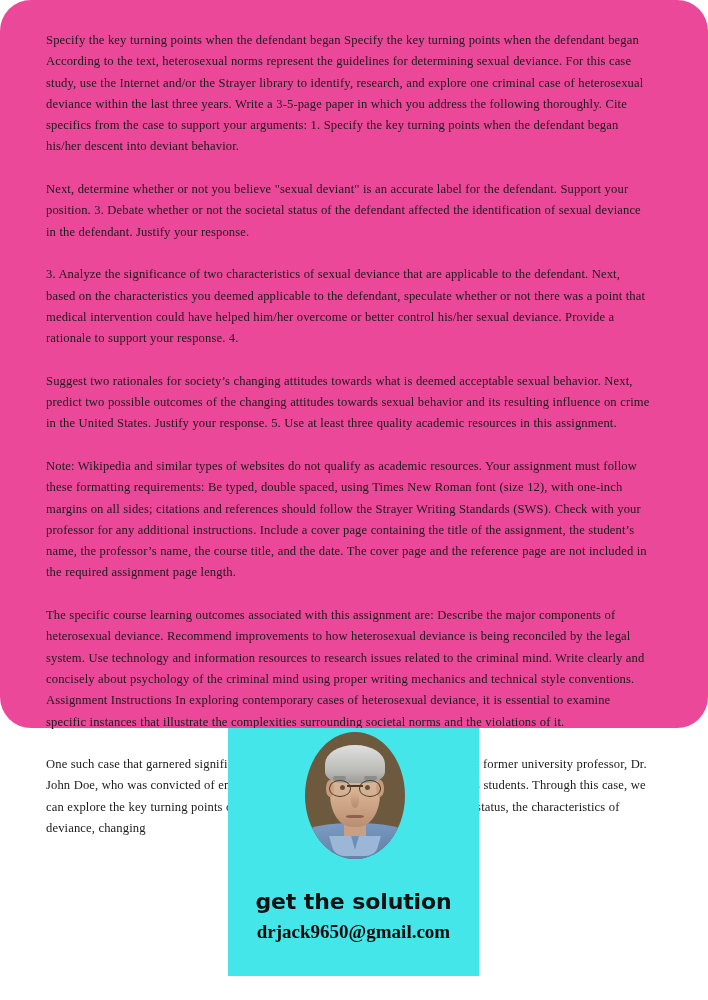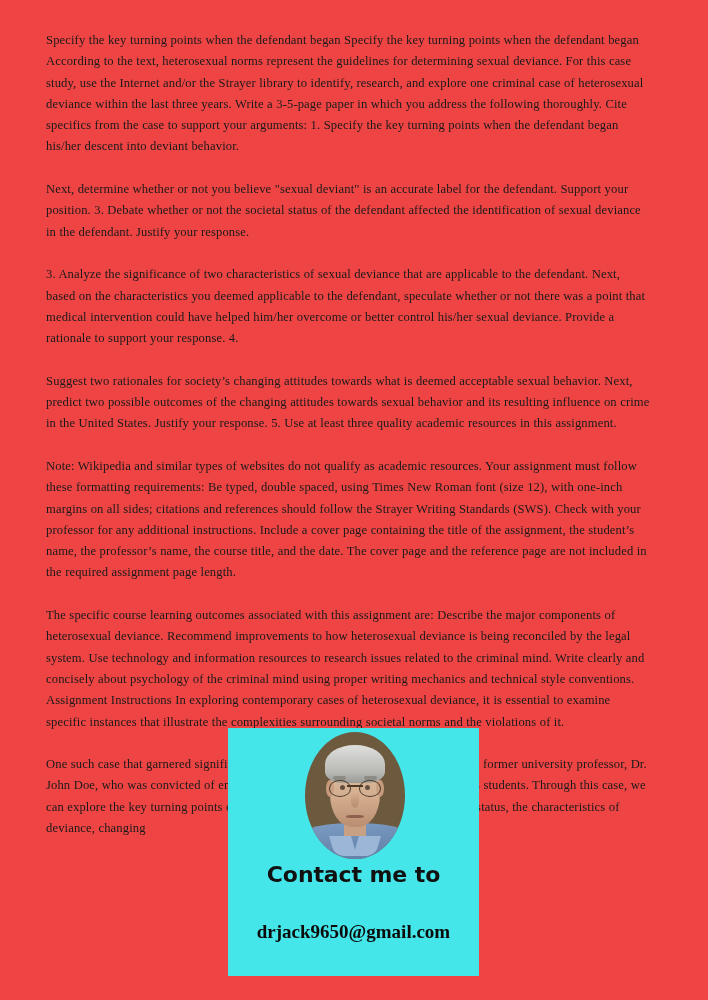--- a/index.html
+++ b/index.html
@@ -13,22 +13,23 @@
     position: relative;
     overflow: hidden;
     font-family: "Liberation Serif", "DejaVu Serif", serif;
     -webkit-font-smoothing: antialiased;
   }
 
   #page {
     position: absolute;
     left: 0; top: 0;
     width: 708px;
-    height: 1000px;
-    background: #ef4444;
+    height: 728px;
+    background: #ec4899;
+    border-radius: 31px;
   }
 
   #doc-body {
     position: absolute;
     left: 46px;
     top: 30px;
     width: 606px;
     font-size: 12.6px;
     line-height: 21.3px;
     color: #1a1a1a;
@@ -276,20 +277,20 @@
       <div class="ph-eye-r"></div>
       <div class="ph-glasses">
         <span class="ph-lens l"></span>
         <span class="ph-lens r"></span>
       </div>
       <div class="ph-bridge"></div>
       <div class="ph-nose"></div>
       <div class="ph-mouth"></div>
     </div>
 
-    <div class="promo-line" id="promo-line-1">Contact me to</div>
-
+
+    <div class="promo-line" id="promo-line-2">get the solution</div>
 
     <div id="promo-email">drjack9650@gmail.com</div>
 
   </div>
 
 </div>
 
 </body></html>

